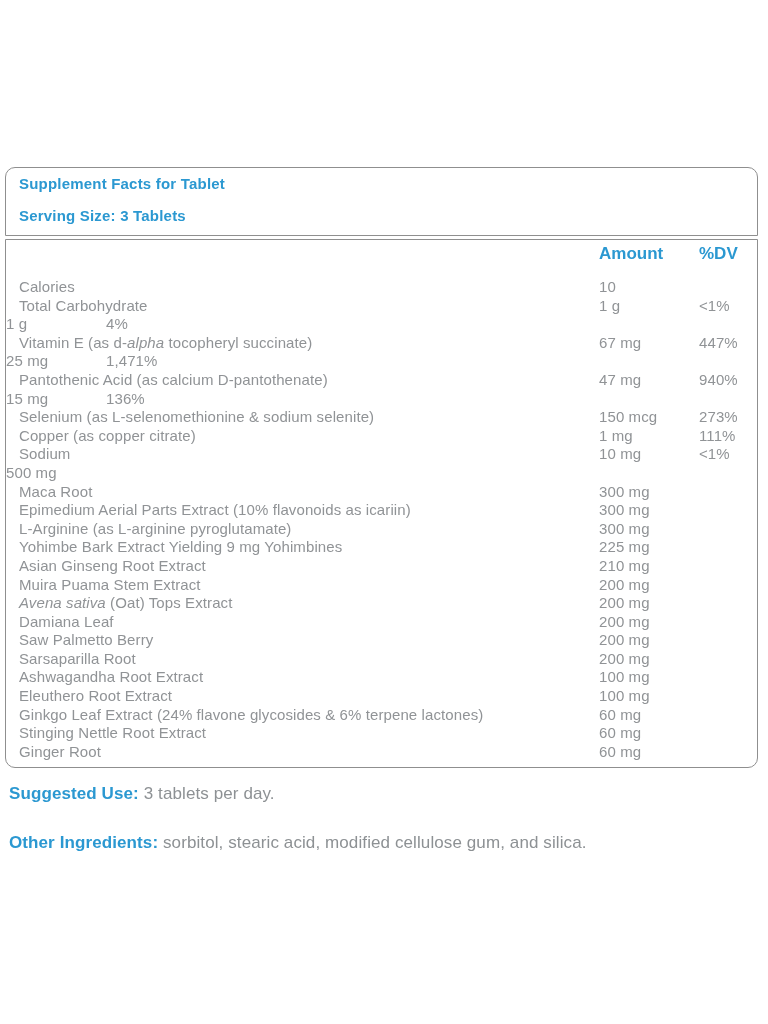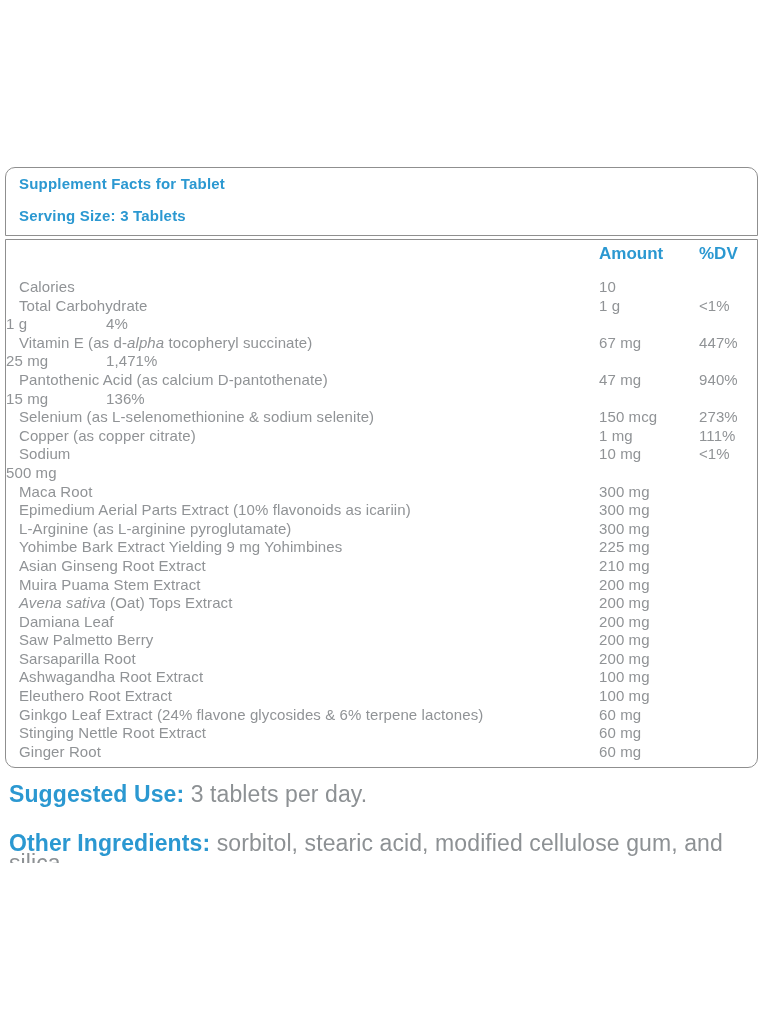--- a/index.html
+++ b/index.html
@@ -85,21 +85,21 @@
   }
   .facts-row sup {
     font-size: 9px;
     line-height: 0;
   }
 
   
   .note {
     position: absolute;
     left: 9px;
-    font-size: 23px;
+    font-size: 17px;
     line-height: 20px;
     color: #8d9194;
     letter-spacing: 0.1px;
   }
   .note-suggested { top: 784px; }
   .note-other { top: 833px; }
   .note-label {
     font-weight: bold;
     color: #2b98d1;
   }

